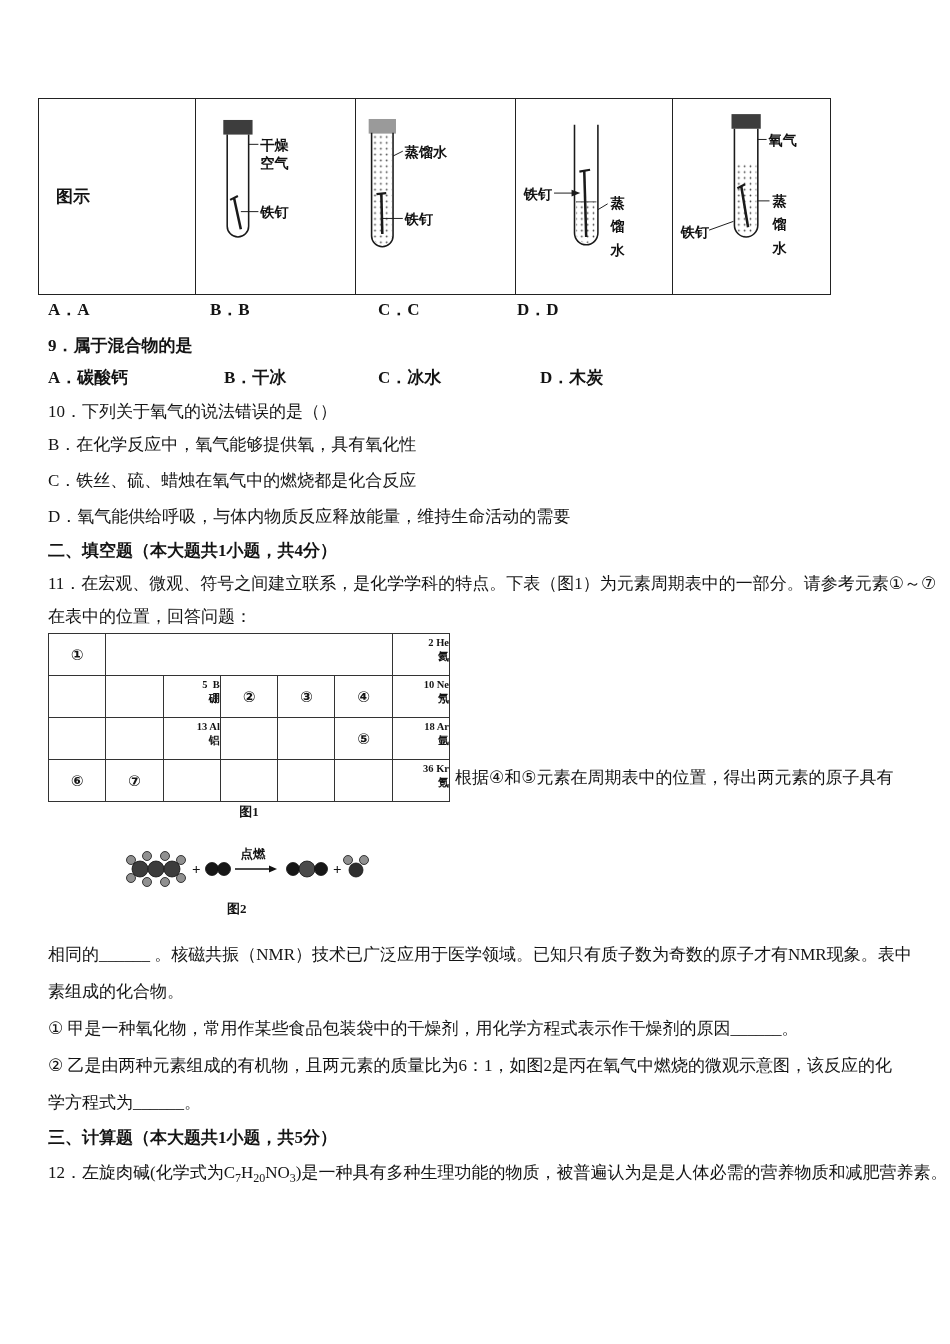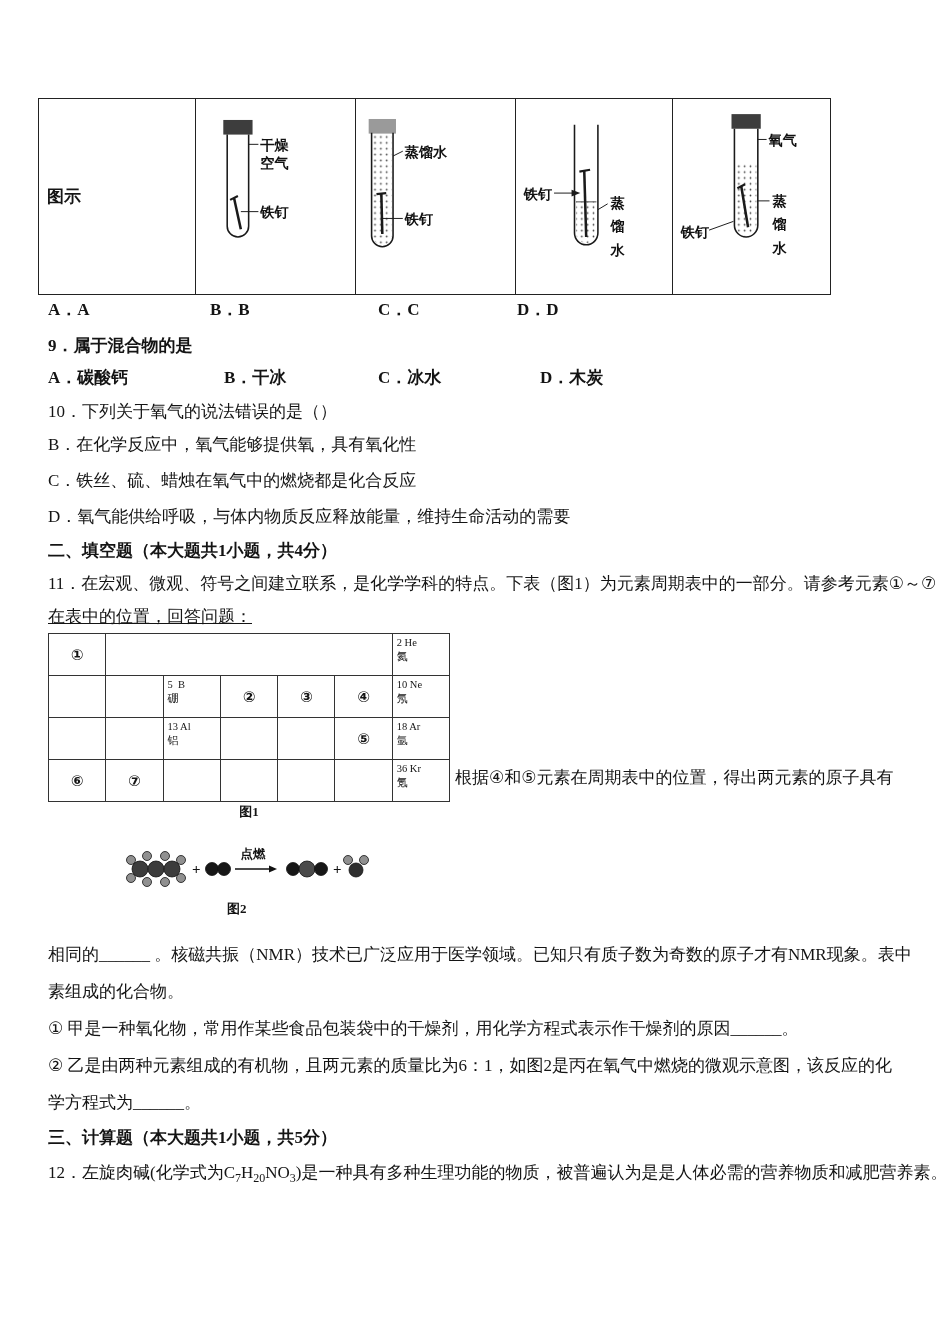--- a/index.html
+++ b/index.html
@@ -2,35 +2,35 @@
 <html><head>
 <meta charset="utf-8">
 <style>
   *{margin:0;padding:0;box-sizing:border-box;}
   html,body{background:#ffffff;}
   .page{position:relative;width:950px;height:1344px;background:#fff;color:#141414;
         font-family:"Liberation Serif","DejaVu Sans",serif;overflow:hidden;}
   
   .diagram-table{border-collapse:collapse;margin:98px 0 0 38px;}
   .diagram-table td{border:1.6px solid #222;padding:0;vertical-align:top;height:163px;}
-  .diagram-table td.label-cell{vertical-align:middle;padding-left:8px;font-weight:700;font-size:17px;}
+  .diagram-table td.label-cell{vertical-align:middle;padding-left:17px;font-weight:700;font-size:17px;}
   .tube-svg{display:block;}
   .svg-label{font-size:14.5px;fill:#111;font-weight:600;font-family:"Liberation Serif","DejaVu Sans",serif;}
   
   .content{padding-left:48px;}
   .t{font-size:17px;line-height:37px;white-space:nowrap;font-weight:500;}
   .bold{font-weight:700;}
-  .sec{font-weight:600;line-height:32px;} .lh30{line-height:30px;} .lh32{line-height:32px;text-decoration:underline;} .lh34{line-height:34px;} .lh36{line-height:36px;}
+  .sec{font-weight:600;line-height:32px;} .lh30{line-height:30px;} .lh32{line-height:32px;} .lh34{line-height:34px;} .lh36{line-height:36px;}
   .optrow{position:relative;height:34px;}
   .optrow span{position:absolute;top:3px;font-size:17px;font-weight:700;white-space:nowrap;}
   
   .fig1-row{position:relative;margin-top:0;}
   .ptable{border-collapse:collapse;table-layout:fixed;width:402px;}
   .ptable td{border:1.2px solid #333;height:42px;text-align:center;font-size:15px;font-weight:700;padding:0;vertical-align:middle;}
-  .ptable td.el{text-align:left;padding:2px 0 0 4px;vertical-align:top;font-weight:400;}
+  .ptable td.el{text-align:right;padding:2px 0 0 4px;vertical-align:top;font-weight:700;}
   .ptable .num{font-size:10.5px;line-height:13px;white-space:pre;}
   .ptable .nm{font-size:11px;line-height:14px;}
   .fig-caption{width:402px;text-align:center;font-size:13px;font-weight:700;line-height:20px;}
   .side-text{position:absolute;left:407px;top:133px;font-size:17px;font-weight:500;white-space:nowrap;}
   
   .fig2{margin:20px 0 0 67px;}
   .fig2-caption{margin-left:112px;font-size:13px;font-weight:700;line-height:18px;}
   .ignite{font-size:12.5px;fill:#111;font-weight:700;font-family:"Liberation Serif","DejaVu Sans",serif;}
   .plus{font-size:15px;fill:#111;font-weight:700;font-family:"Liberation Serif","DejaVu Sans",serif;}
   .para{margin-top:18px;}

